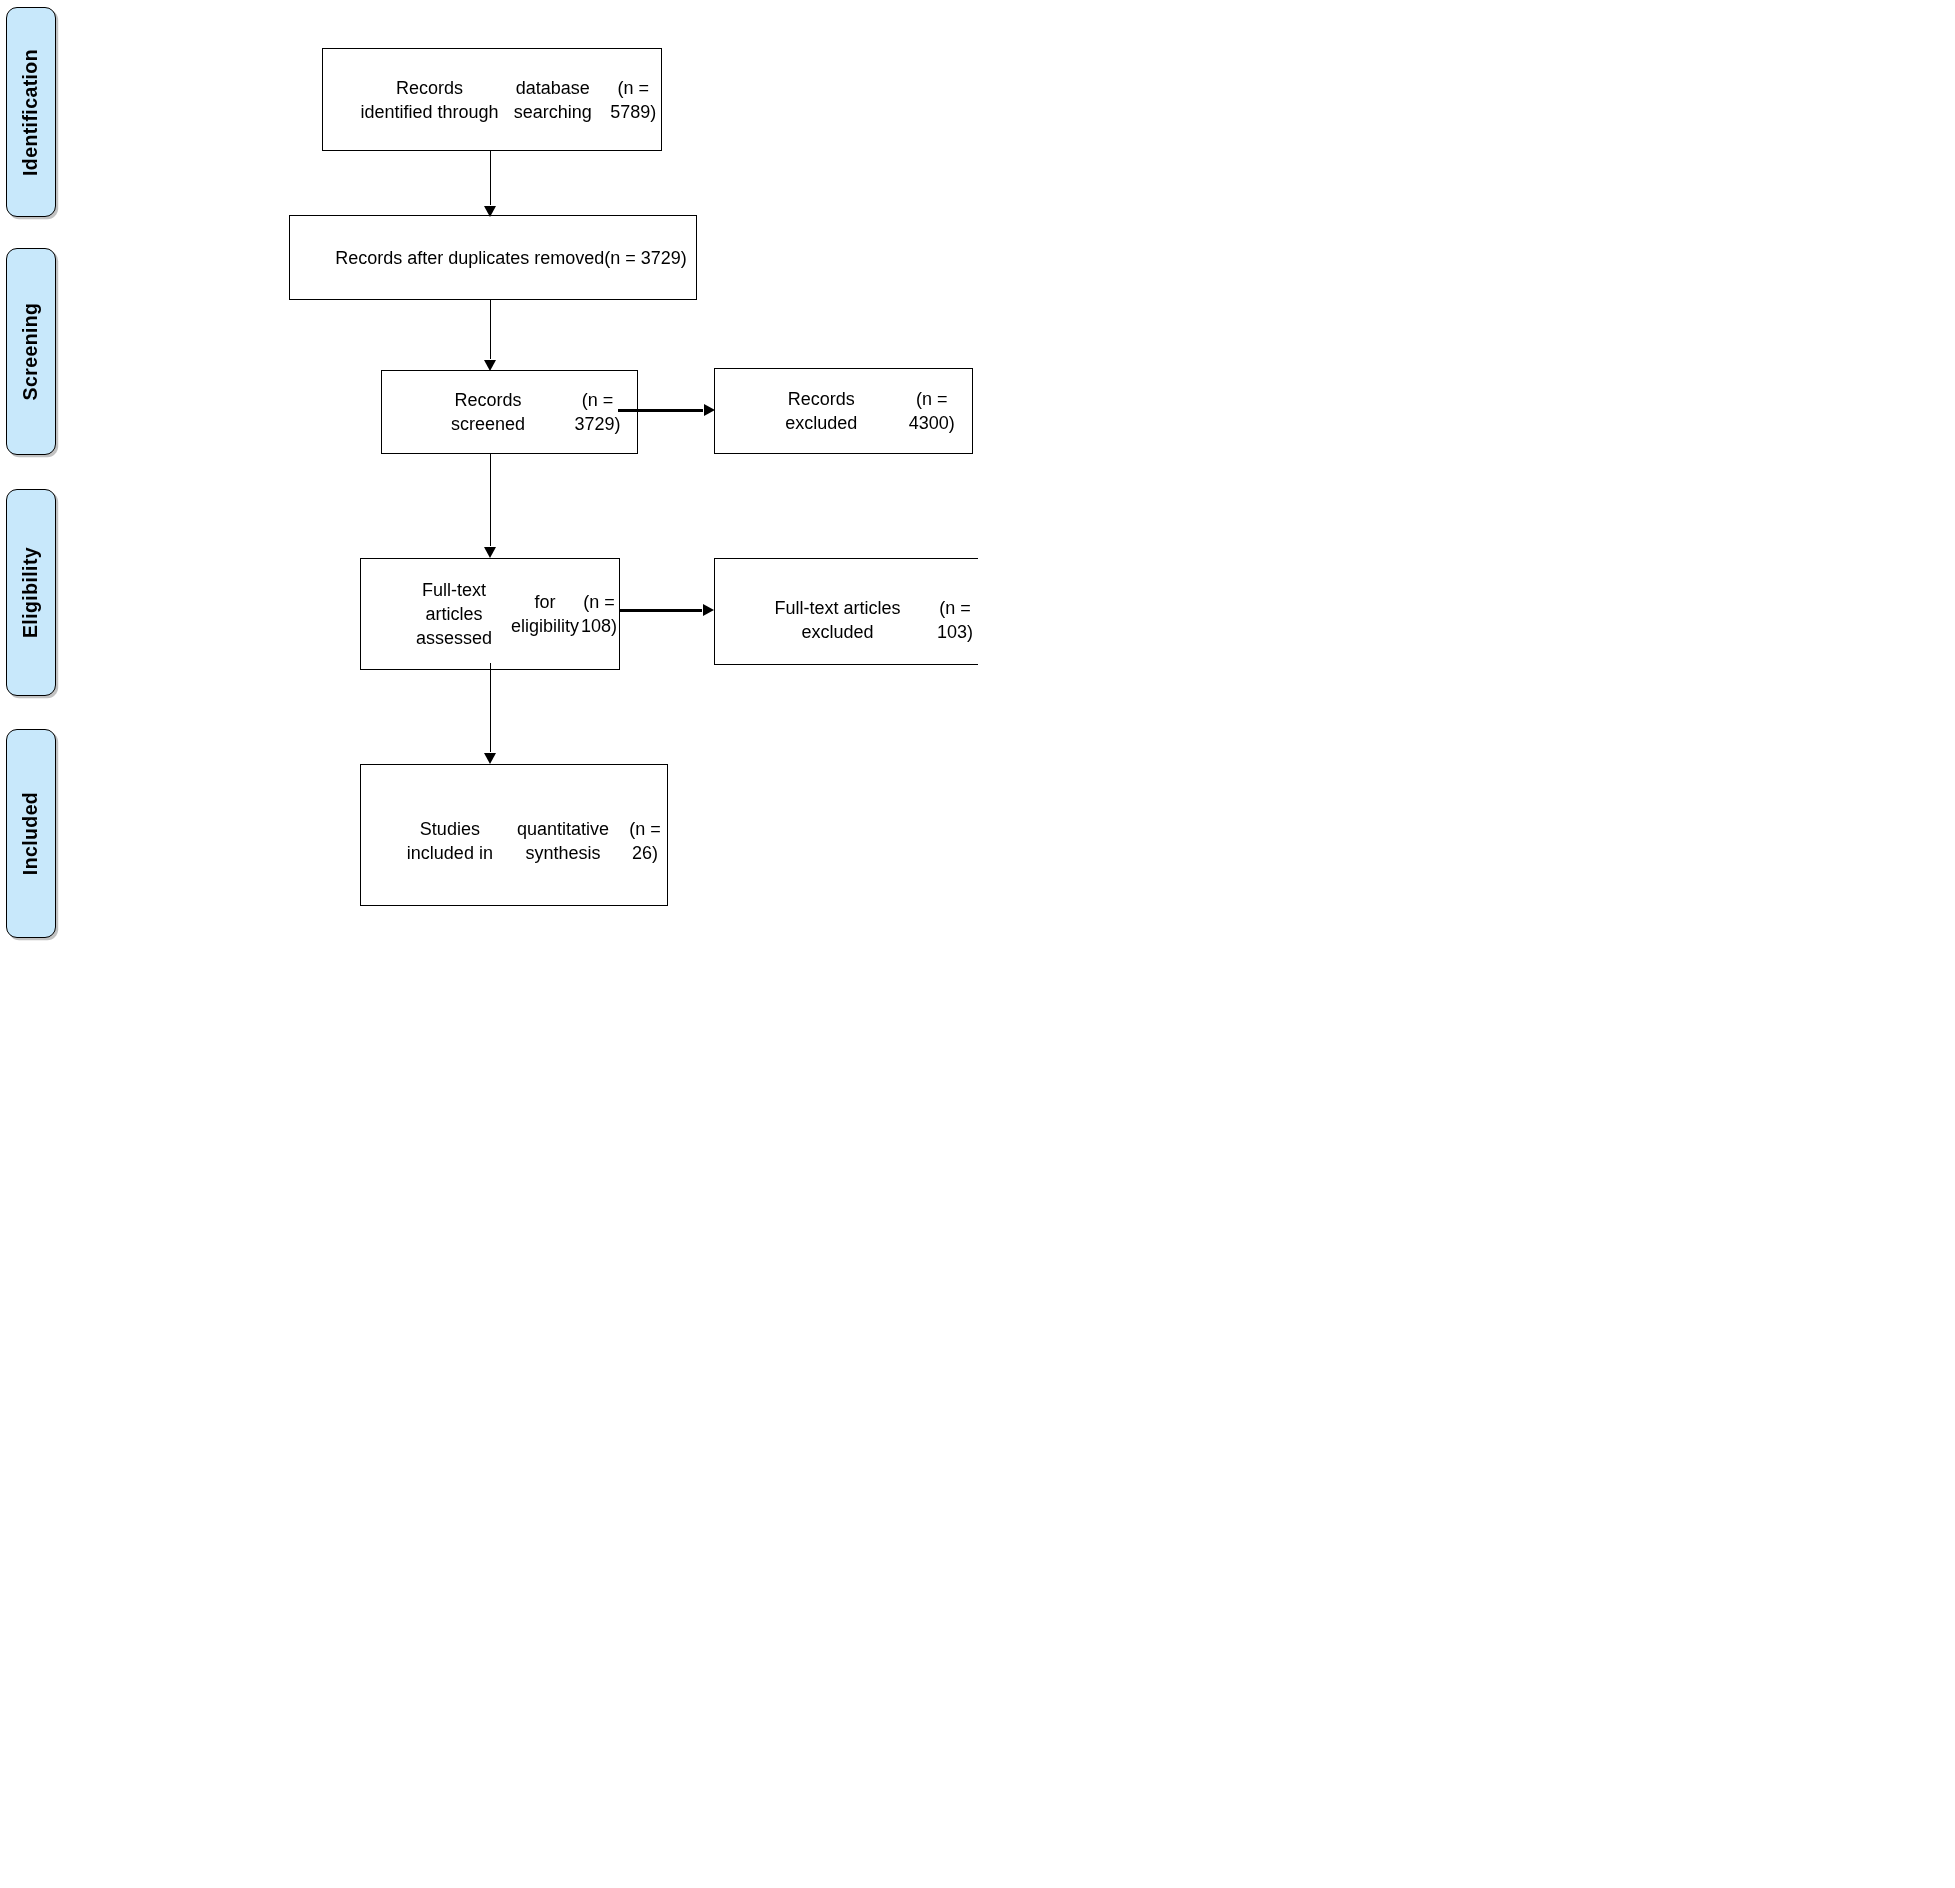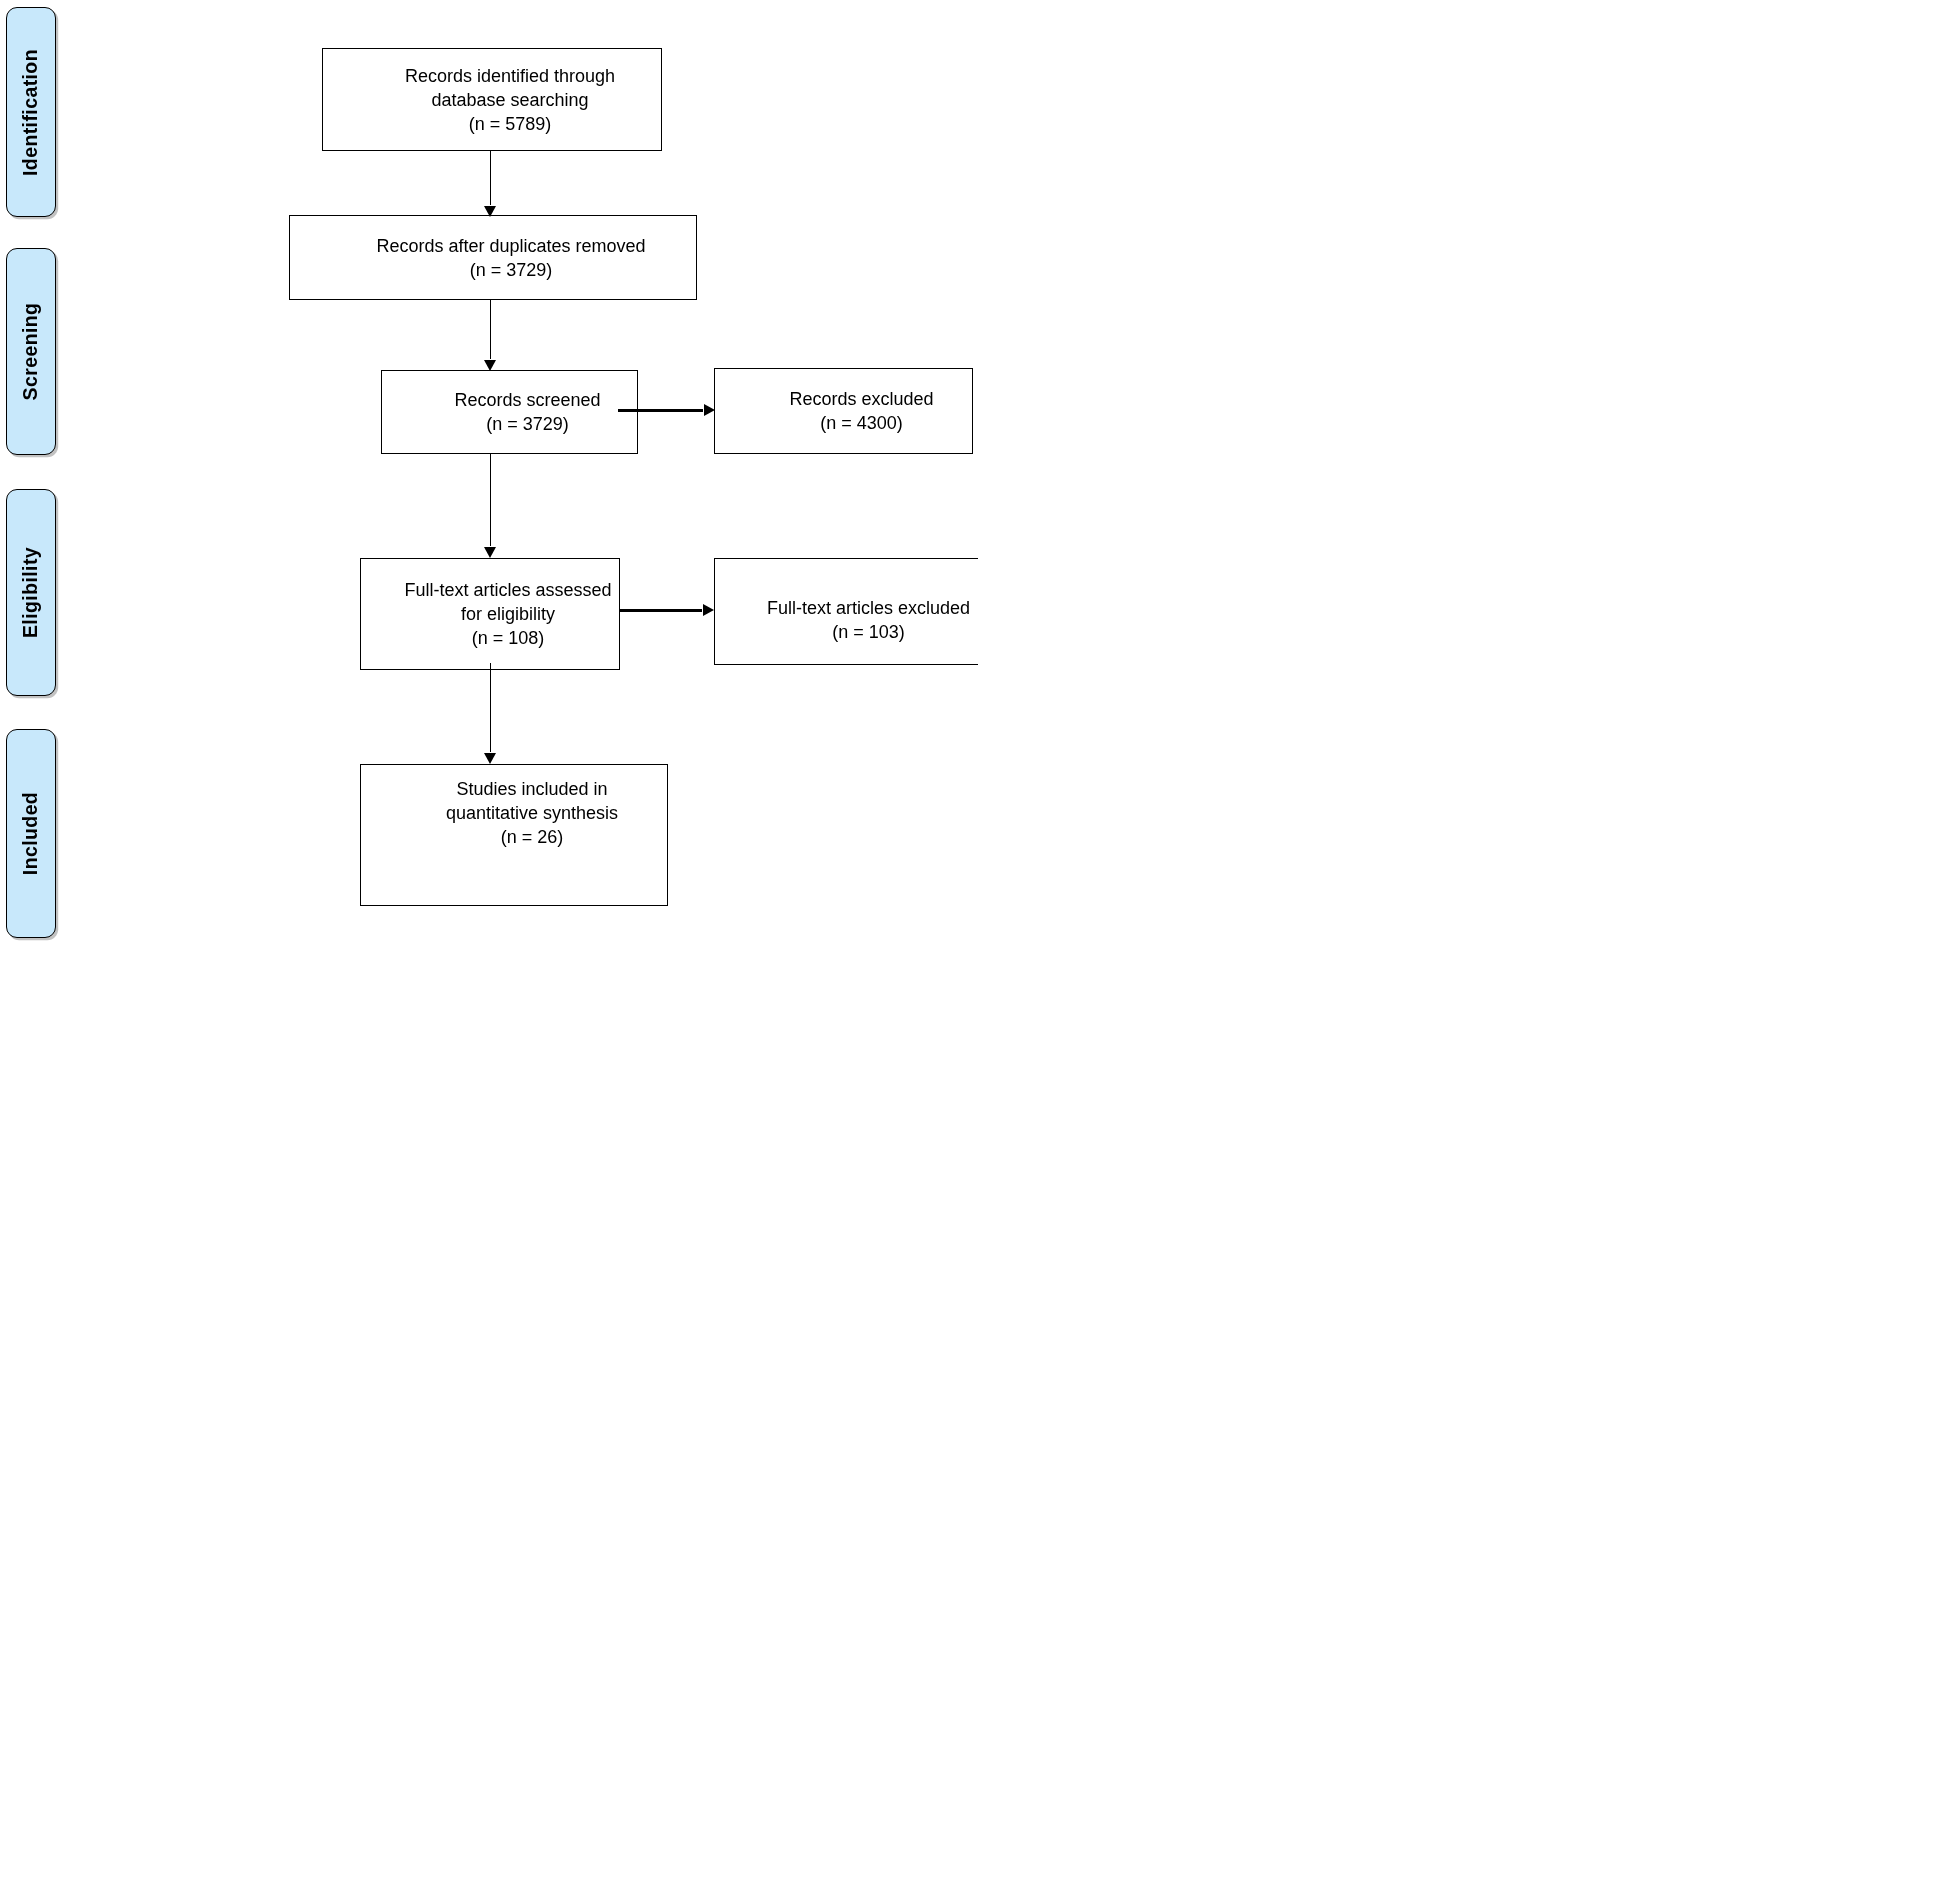--- a/index.html
+++ b/index.html
@@ -47,33 +47,33 @@
   #stage-screening      { top: 248px;  height: 205px; }
   #stage-eligibility    { top: 489px;  height: 205px; }
   #stage-included       { top: 729px; height: 207px; }
 
   
   .node {
     position: absolute;
     background: var(--box-fill);
     border: 1.4px solid var(--line);
     display: flex;
-    flex-direction: column;
+    flex-direction: row;
     justify-content: center;
     align-items: center;
     text-align: center;
     font-size: 18px;
     line-height: 24px;
     box-sizing: border-box;
     padding-left: 36px;
   }
   #node-identified        { left: 322px; top: 48px;   width: 340px; height: 103px; }
   #node-duplicates        { left: 289px; top: 215px;  width: 408px; height: 85px; }
   #node-screened          { left: 381px; top: 370px;  width: 257px; height: 84px; }
-  #node-records-excluded  { left: 714px; top: 368px;  width: 259px; height: 86px; text-align: right; }
+  #node-records-excluded  { left: 714px; top: 368px;  width: 259px; height: 86px; }
   #node-fulltext          { left: 360px; top: 558px;  width: 260px; height: 112px; }
   #node-fulltext-excluded { left: 714px; top: 558px;  width: 273px; height: 107px;
                             justify-content: center; padding-top: 16px; }
   #node-included          { left: 360px; top: 764px; width: 308px; height: 142px;
                             justify-content: flex-start; padding-top: 12.3px; }
 
   
   .varrow {
     position: absolute;
     left: 490px;

